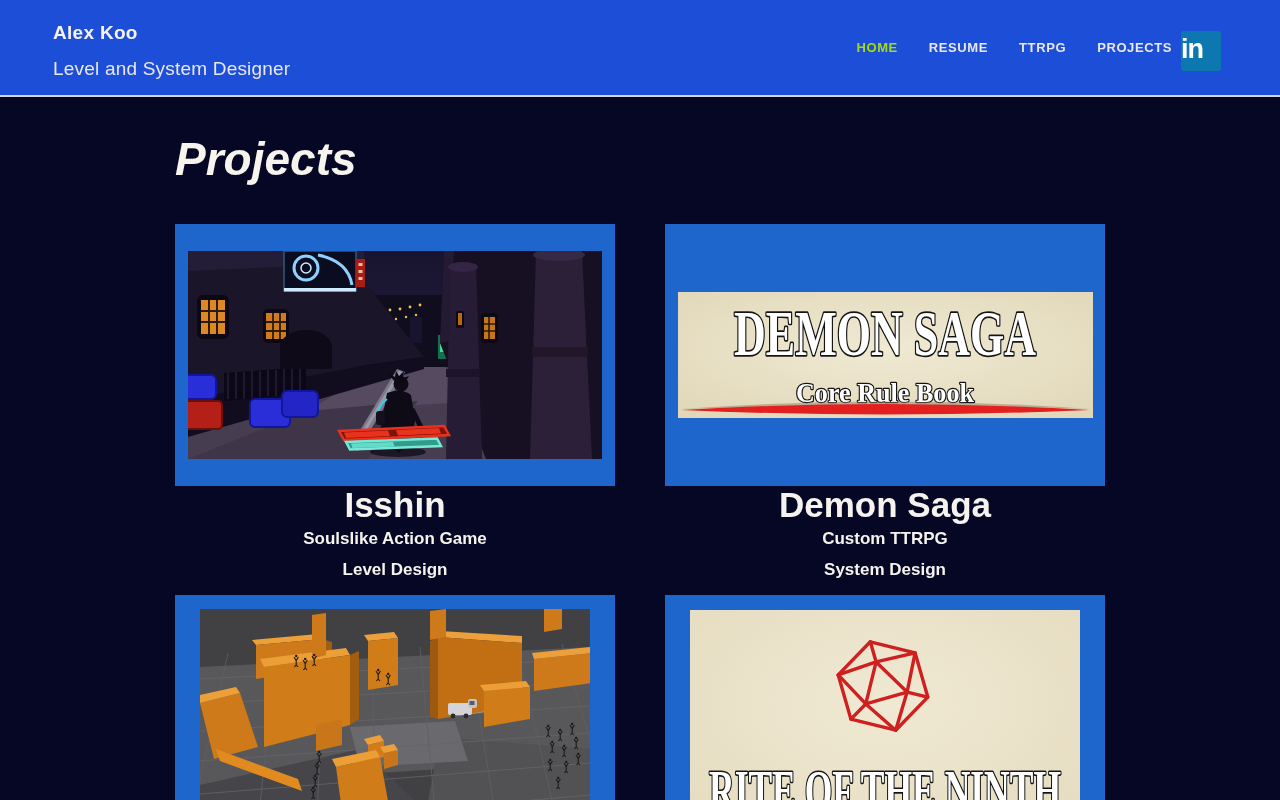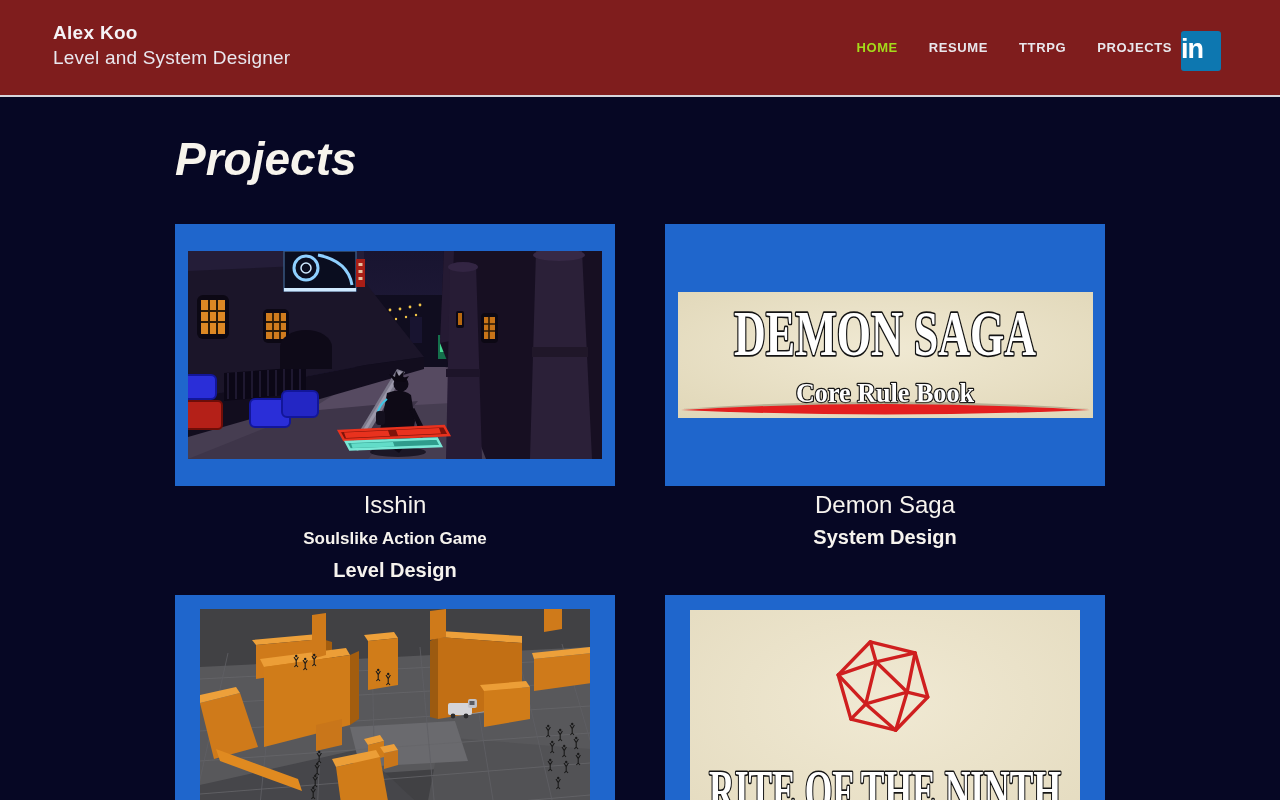--- a/index.html
+++ b/index.html
@@ -4,27 +4,27 @@
 <style>
   html,body{margin:0;padding:0;}
   body{
     width:1280px;height:800px;overflow:hidden;
     background:#060724;
     font-family:"Liberation Sans", sans-serif;
     -webkit-font-smoothing:antialiased;
   }
   
   .site-header{
-    position:relative;height:95px;background:#7f1d1d;
+    position:relative;height:95px;background:#1d4ed8;
     border-bottom:2px solid #d6d5dc;
     display:flex;align-items:center;
   }
   .identity{position:absolute;left:53px;top:22px;}
   .identity .name{font-size:19px;font-weight:bold;color:#f5f3f6;letter-spacing:.3px;}
-  .identity .subtitle{font-size:19px;font-weight:400;color:#e9e7ee;margin-top:3px;letter-spacing:.2px;}
+  .identity .subtitle{font-size:19px;font-weight:400;color:#e9e7ee;margin-top:14px;letter-spacing:.2px;}
   .nav{position:absolute;right:108px;top:0;height:100%;display:flex;align-items:center;gap:31px;}
   .nav a{
     text-decoration:none;color:#e9e7ec;font-size:13px;font-weight:bold;
     letter-spacing:.6px;cursor:pointer;
   }
   .nav a.active{color:#a4da1b;}
   .linkedin{
     position:absolute;right:59px;top:31px;width:40px;height:40px;
     background:#0d77b0;border-radius:3px;cursor:pointer;
     display:flex;align-items:center;
@@ -40,23 +40,23 @@
     font-weight:bold;font-style:italic;letter-spacing:0;
   }
   .grid{
     margin-top:38px;display:grid;grid-template-columns:440px 440px;column-gap:50px;row-gap:0;
   }
   .card{
     width:440px;height:262px;background:#1f66cc;cursor:pointer;
     display:flex;align-items:center;justify-content:center;
   }
   .caption{height:106px;text-align:center;color:#f6f3ee;}
-  .caption .p-title{font-size:24px;font-weight:normal;line-height:32px;margin:3px 0 0 0;}
+  .caption .p-title{font-size:35px;font-weight:bold;line-height:32px;margin:3px 0 0 0;}
   .caption .p-sub{font-size:17px;font-weight:bold;line-height:22px;margin:7px;}
-  .caption .p-role{font-size:20px;font-weight:bold;line-height:26px;margin:3px 0 0 0;}
+  .caption .p-role{font-size:17px;font-weight:bold;line-height:26px;margin:3px 0 0 0;}
   svg{display:block;}
 </style>
 </head>
 <body>
 
 <header class="site-header">
   <div class="identity">
     <div class="name">Alex Koo</div>
     <div class="subtitle">Level and System Designer</div>
   </div>
@@ -217,20 +217,21 @@
           </defs>
           <rect width="415" height="126" fill="url(#parch1)"></rect>
           <text x="207" y="63" text-anchor="middle" textLength="302" lengthAdjust="spacingAndGlyphs" font-family="Liberation Serif, serif" font-weight="bold" font-size="64" fill="#ffffff" stroke="#141414" stroke-width="3.4" paint-order="stroke" stroke-linejoin="round">DEMON SAGA</text>
           <text x="207" y="110" text-anchor="middle" textLength="178" lengthAdjust="spacingAndGlyphs" font-family="Liberation Serif, serif" font-weight="bold" font-size="27" fill="#ffffff" stroke="#141414" stroke-width="2.4" paint-order="stroke" stroke-linejoin="round">Core Rule Book</text>
           <path d="M3,117 Q207,102 412,117 Q207,109 3,117 Z" fill="#8a7f63" opacity=".5"></path>
           <path d="M3,118 Q207,106 412,118 Q207,127 3,118 Z" fill="#e31f1f"></path>
         </svg>
       </div>
       <div class="caption">
         <h2 class="p-title">Demon Saga</h2>
+        <p class="p-sub">Custom TTRPG</p>
         <p class="p-role">System Design</p>
       </div>
     </article>
 
     <article>
       <div class="card">
         <svg width="390" height="234" viewBox="0 0 390 234">
           <defs>
             <g id="fig">
               <path d="M0,0 l2.2,3.6 l2.2,-3.6 M2.2,3.6 l0,4.4 M0.4,10 l1.8,-2 l1.8,2" stroke="#1a1a1a" stroke-width="1.1" fill="none"></path>

